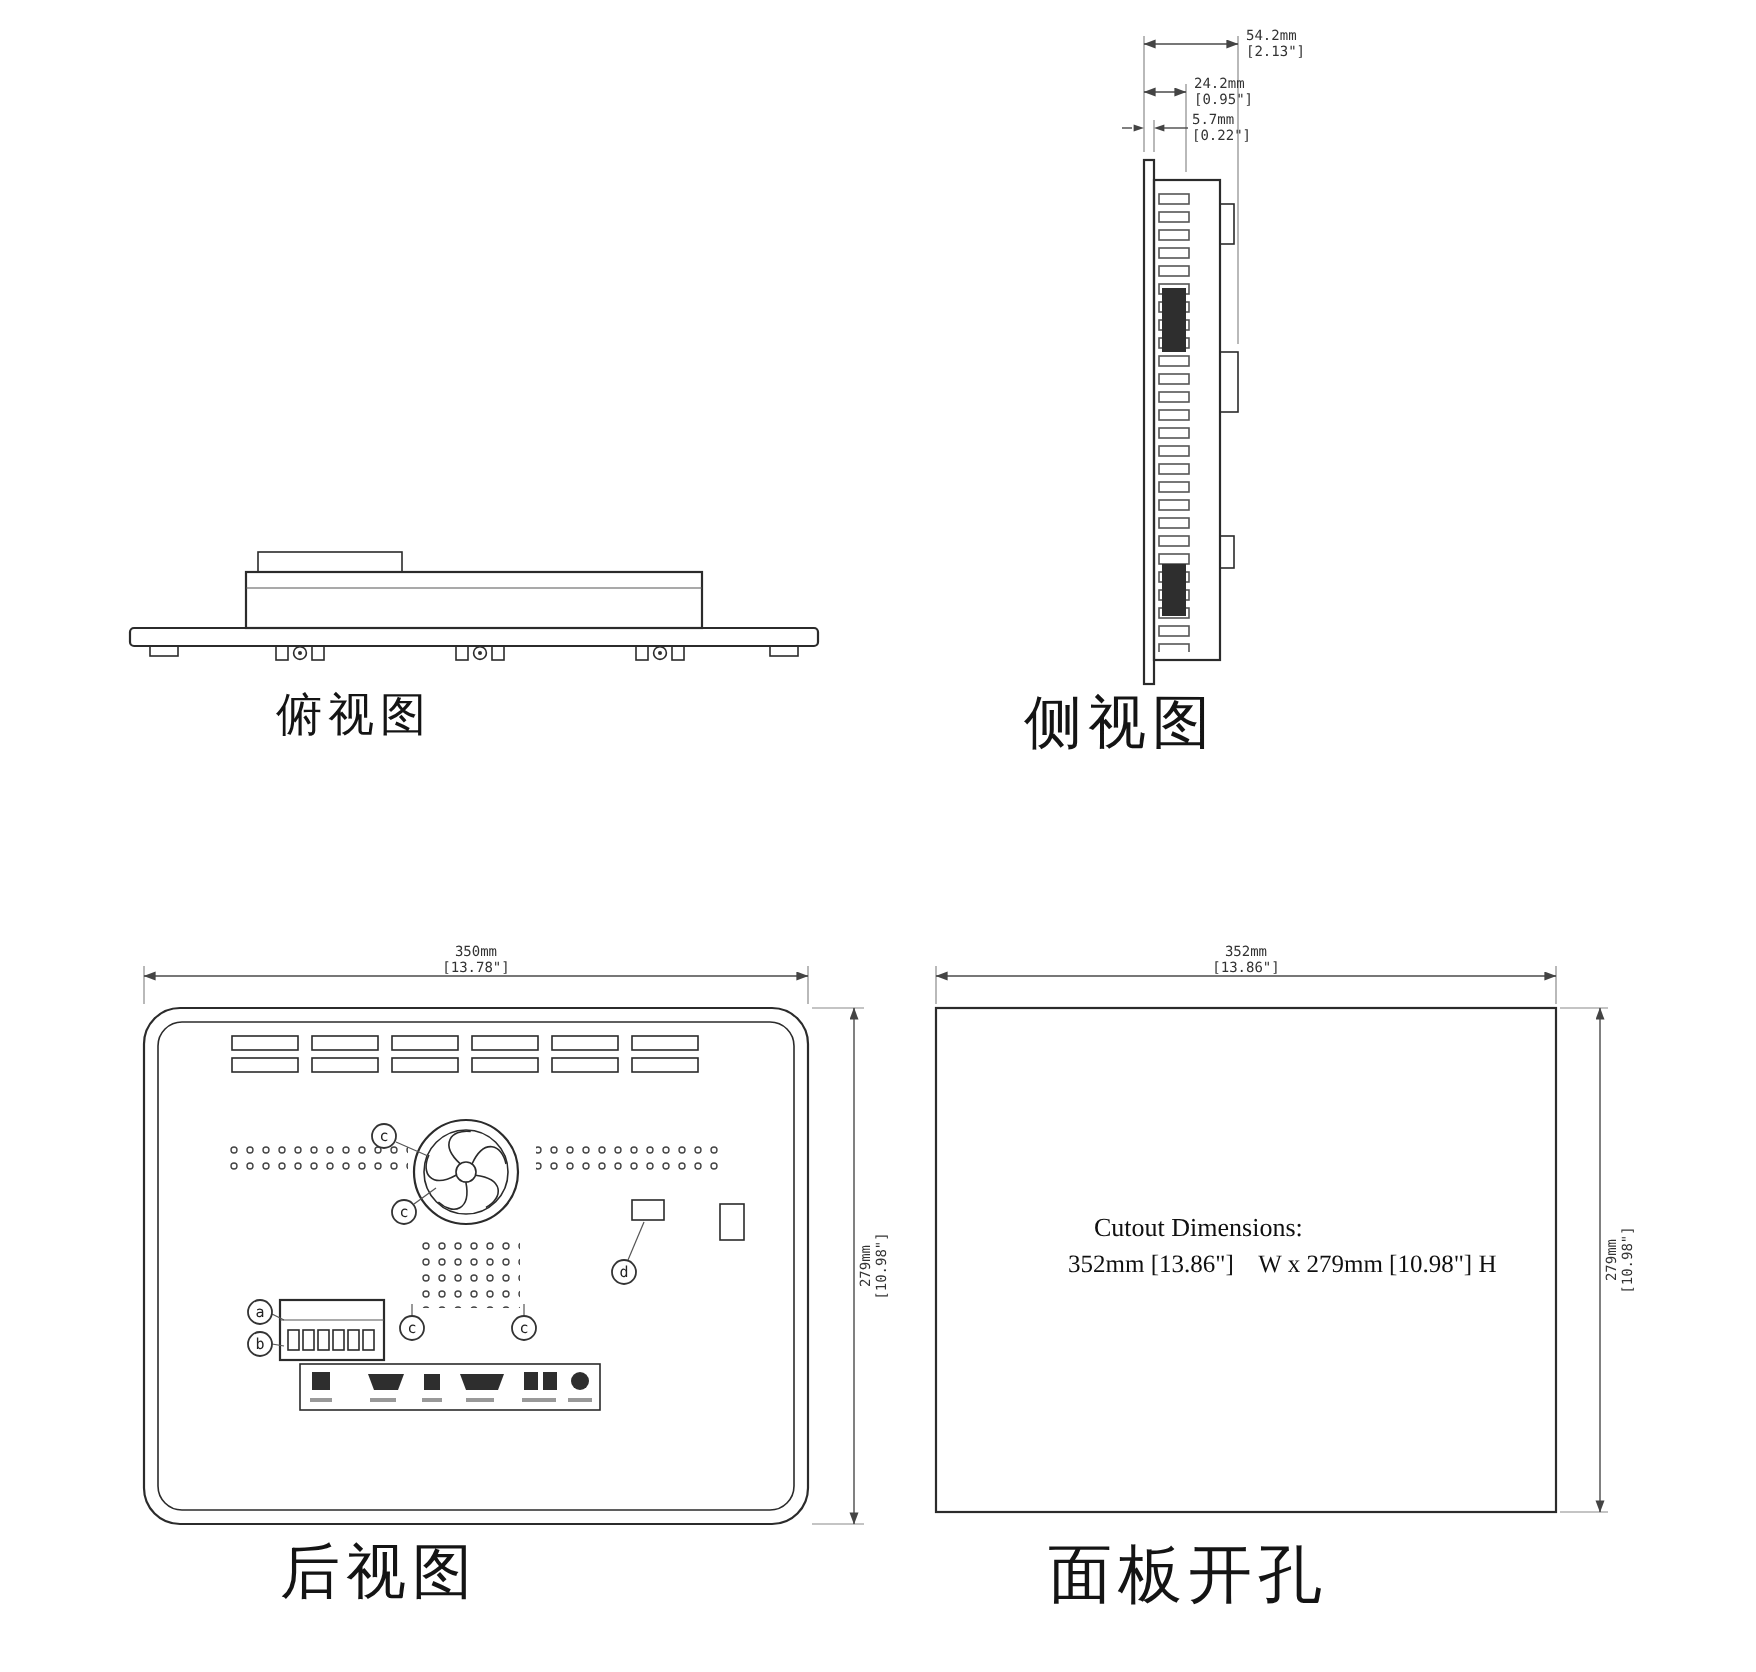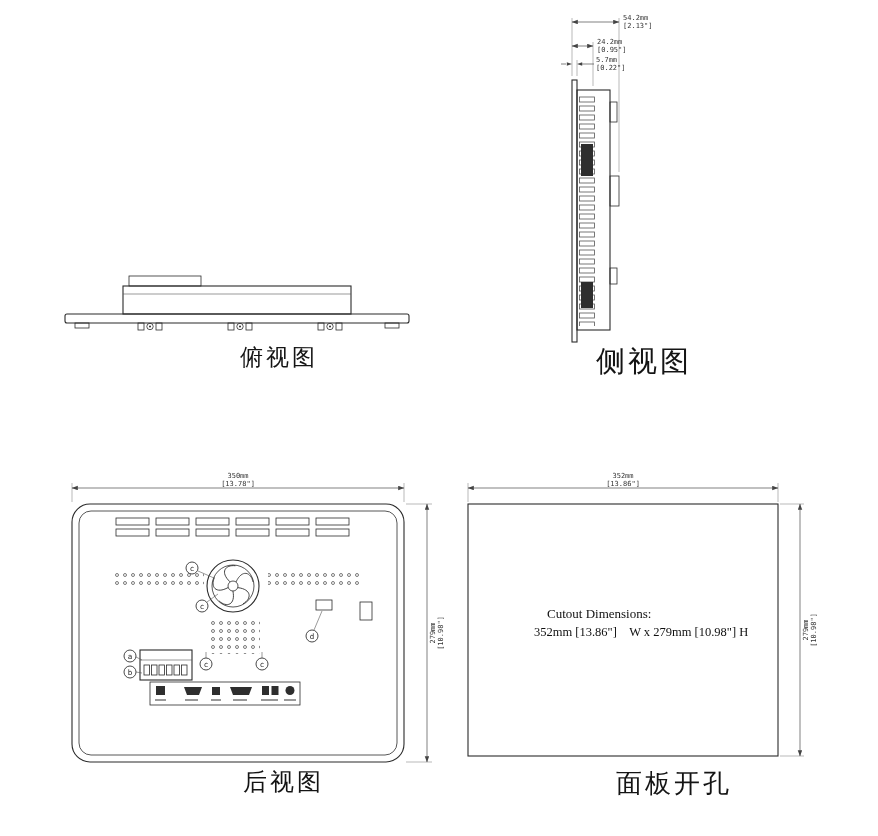--- a/index.html
+++ b/index.html
@@ -3,21 +3,21 @@
 <meta charset="utf-8">
 <style>
   html,body{margin:0;padding:0}
   body{
     width:878px;height:836px;position:relative;overflow:hidden;
     background:#ffffff;
     font-family:"DejaVu Sans","Liberation Sans",sans-serif;
   }
   .view{position:absolute}
   .cn-label{
-    position:absolute;text-align:right;color:#141414;
+    position:absolute;text-align:left;color:#141414;
     letter-spacing:3px;font-family:"DejaVu Sans",sans-serif;
   }
   svg text{font-family:"DejaVu Sans Mono","Liberation Mono",monospace;fill:#333}
   .dimtext{font-size:7px}
   .dim{stroke:#4a4a4a;stroke-width:0.7;fill:none}
   .ext{stroke:#8a8a8a;stroke-width:0.6;fill:none}
   .o{stroke:#2b2b2b;stroke-width:1.1;fill:none}
   .o2{stroke:#2b2b2b;stroke-width:0.8;fill:none}
   .thin{stroke:#555;stroke-width:0.6;fill:none}
   .fillD{fill:#2e2e2e;stroke:none}
@@ -256,14 +256,14 @@
     <line class="ext" x1="328" y1="36" x2="352" y2="36"></line>
     <line class="ext" x1="328" y1="288" x2="352" y2="288"></line>
     <line class="dim" x1="348" y1="36" x2="348" y2="288" marker-start="url(#arrC)" marker-end="url(#arrC)"></line>
     <text class="dimtext" x="356" y="162" text-anchor="middle" transform="rotate(-90 356 162)">279mm</text>
     <text class="dimtext" x="364" y="162" text-anchor="middle" transform="rotate(-90 364 162)">[10.98"]</text>
   </g>
 </svg>
 
 <div class="cn-label" style="left:138px;top:342px;width:180px;font-size:23px">俯视图</div>
 <div class="cn-label" style="left:512px;top:342px;width:180px;font-size:29px">侧视图</div>
-<div class="cn-label" style="left:128px;top:766px;width:196px;font-size:24px">后视图</div>
-<div class="cn-label" style="left:524px;top:766px;width:208px;font-size:26px">面板开孔</div>
+<div class="cn-label" style="left:140px;top:766px;width:196px;font-size:30px">后视图</div>
+<div class="cn-label" style="left:524px;top:766px;width:208px;font-size:32px">面板开孔</div>
 
 </body></html>

